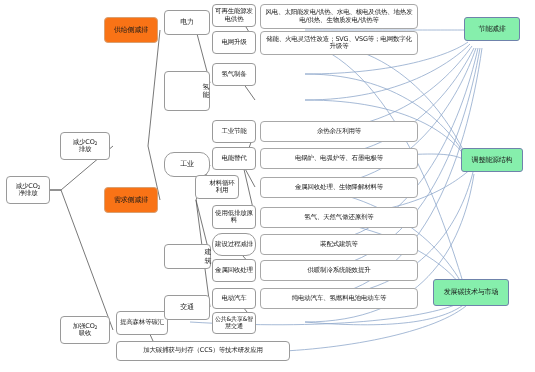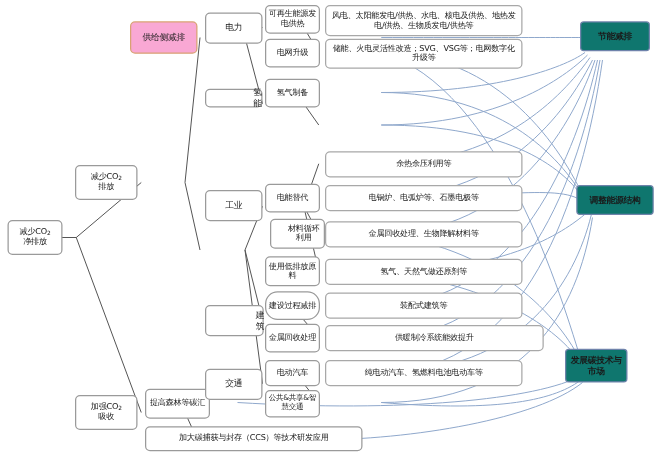--- a/index.html
+++ b/index.html
@@ -19,29 +19,28 @@
     border:1px solid #9a9a9a;
     border-radius:4px;
     background:#ffffff;
     color:#1a1a1a;
     line-height:1.15;
     letter-spacing:-0.2px;
     white-space:normal;
     padding:1px 2px;
   }
   .node.orange{
-    background:#f9a8d4;
+    background:#f97316;
     border-color:#d9a173;
     text-align:center;
   }
   .node.blue{
-    background:#0f766e;
+    background:#86efac;
     border-color:#6f83ab;
     border-radius:3px;
-    font-weight:bold;
   }
   .node.detail{
     border-color:#a8a8a8;
     border-radius:4px;
   }
   .f6{font-size:6px;}
   .f65{font-size:6.5px;}
   .f7{font-size:7px;}
   sub{font-size:0.72em;vertical-align:-0.18em;}
 </style>
@@ -142,49 +141,51 @@
 
   <div class="node f65" style="left:60px;top:316px;width:50px;height:28px;">
     <span>
       <span>加强CO</span><sub>2</sub><br>
       <span>吸收</span>
     </span>
   </div>
 
   <div class="node orange f7" style="left:104px;top:17px;width:54px;height:26px;">供给侧减排</div>
 
+  <div class="node orange f7" style="left:104px;top:187px;width:54px;height:26px;">需求侧减排</div>
 
   <div class="node f65" style="left:116px;top:311px;width:52px;height:24px;">提高森林等碳汇</div>
 
   <div class="node f65" style="left:116px;top:341px;width:174px;height:20px;">加大碳捕获与封存（CCS）等技术研发应用</div>
 
   <div class="node f7" style="left:164px;top:10px;width:46px;height:25px;">电力</div>
-  <div class="node f7" style="left:164px;top:71px;width:46px;height:15px;padding-left:40px;">氢能</div>
-  <div class="node f7" style="left:164px;top:152px;width:46px;height:25px;">工业</div>
+  <div class="node f7" style="left:164px;top:71px;width:46px;height:40px;padding-left:40px;">氢能</div>
+  <div class="node f7" style="left:164px;top:152px;width:46px;height:25px;border-radius:10px;">工业</div>
   <div class="node f7" style="left:164px;top:244px;width:46px;height:25px;padding-left:43px;">建筑</div>
   <div class="node f7" style="left:164px;top:295px;width:46px;height:25px;">交通</div>
 
   <div class="node f65" style="left:212px;top:4px;width:44px;height:23px;">可再生能源发电供热</div>
   <div class="node f65" style="left:212px;top:31px;width:44px;height:23px;">电网升级</div>
   <div class="node f65" style="left:212px;top:63px;width:44px;height:23px;">氢气制备</div>
+  <div class="node f65" style="left:212px;top:120px;width:44px;height:23px;">工业节能</div>
   <div class="node f65" style="left:212px;top:147px;width:44px;height:23px;">电能替代</div>
-  <div class="node f65" style="left:216px;top:175px;width:44px;height:24px;padding-left:12px;">材料循环利用</div>
+  <div class="node f65" style="left:195px;top:175px;width:44px;height:24px;padding-left:12px;">材料循环利用</div>
   <div class="node f65" style="left:212px;top:205px;width:44px;height:24px;">使用低排放原料</div>
   <div class="node f65" style="left:212px;top:233px;width:44px;height:23px;border-radius:10px;">建设过程减排</div>
   <div class="node f65" style="left:212px;top:259px;width:44px;height:23px;">金属回收处理</div>
   <div class="node f65" style="left:212px;top:288px;width:44px;height:21px;">电动汽车</div>
   <div class="node f6" style="left:212px;top:312px;width:44px;height:22px;">公共&amp;共享&amp;智慧交通</div>
 
   <div class="node detail f65" style="left:260px;top:4px;width:158px;height:25px;">风电、太阳能发电/供热、水电、核电及供热、地热发电/供热、生物质发电/供热等</div>
   <div class="node detail f65" style="left:260px;top:31px;width:158px;height:24px;">储能、火电灵活性改造；SVG、VSG等；电网数字化升级等</div>
   <div class="node detail f65" style="left:260px;top:121px;width:158px;height:21px;">余热余压利用等</div>
   <div class="node detail f65" style="left:260px;top:148px;width:158px;height:21px;">电锅炉、电弧炉等、石墨电极等</div>
   <div class="node detail f65" style="left:260px;top:177px;width:158px;height:21px;">金属回收处理、生物降解材料等</div>
   <div class="node detail f65" style="left:260px;top:207px;width:158px;height:21px;">氢气、天然气做还原剂等</div>
   <div class="node detail f65" style="left:260px;top:234px;width:158px;height:21px;">装配式建筑等</div>
-  <div class="node detail f65" style="left:260px;top:260px;width:175px;height:21px;text-align:center;">供暖制冷系统能效提升</div>
+  <div class="node detail f65" style="left:260px;top:260px;width:158px;height:21px;text-align:center;">供暖制冷系统能效提升</div>
   <div class="node detail f65" style="left:260px;top:288px;width:158px;height:21px;">纯电动汽车、氢燃料电池电动车等</div>
 
   <div class="node blue f7" style="left:464px;top:17px;width:56px;height:24px;">节能减排</div>
   <div class="node blue f7" style="left:461px;top:148px;width:62px;height:24px;">调整能源结构</div>
-  <div class="node blue f7" style="left:452px;top:279px;width:50px;height:27px;">发展碳技术与市场</div>
+  <div class="node blue f7" style="left:433px;top:279px;width:76px;height:27px;">发展碳技术与市场</div>
 
 </div>
 
 </body></html>

